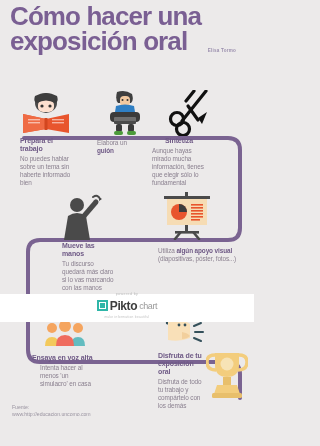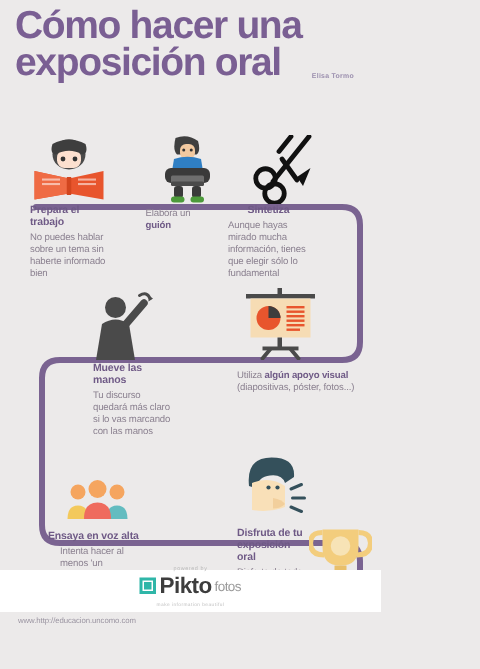--- a/index.html
+++ b/index.html
@@ -3,21 +3,21 @@
 <meta charset="utf-8">
 <style>
   html,body{margin:0;padding:0;}
   body{
     width:254px;height:446px;
     background:#eceaea;
     font-family:"Liberation Sans", sans-serif;
     overflow:hidden;
     position:relative;
   }
-  .canvas{position:absolute;inset:0;width:254px;height:408px;background:#eceaea;}
+  .canvas{position:absolute;inset:0;width:254px;height:322px;background:#eceaea;}
 
   
   .title{
     position:absolute;left:10px;top:4px;width:238px;
     font-size:26px;line-height:25px;font-weight:bold;
     color:#7a5f93;letter-spacing:-0.9px;
   }
   .title .l2{display:block;}
   .author{
     position:absolute;right:18px;top:48px;
@@ -74,21 +74,21 @@
   .pktbar{
     position:absolute;left:0;bottom:0;width:254px;height:28px;background:#ffffff;
   }
   .pkt{
     position:absolute;left:0;bottom:3px;width:254px;text-align:center;
   }
   .pkt .powered{font-size:3.6px;color:#b9b9b9;letter-spacing:0.4px;display:block;margin-bottom:1px;}
   .pkt .brandrow{display:inline-flex;align-items:center;gap:2px;}
   .pkt .mark{width:11px;height:11px;border:2px solid #2fb6a8;box-sizing:border-box;position:relative;}
   .pkt .mark:after{content:"";position:absolute;left:1px;top:1px;width:5px;height:5px;background:#2fb6a8;}
-  .pkt .wordA{font-size:15px;font-weight:bold;color:#3d3d3d;letter-spacing:-0.4px;}
+  .pkt .wordA{font-size:12px;font-weight:bold;color:#3d3d3d;letter-spacing:-0.4px;}
   .pkt .wordB{font-size:9px;color:#9a9a9a;letter-spacing:-0.4px;}
   .pkt .tag{display:block;font-size:3.2px;color:#c2c2c2;letter-spacing:0.3px;margin-top:0px;}
 </style>
 </head>
 <body>
 
 <div class="canvas">
 
   <div class="title">
     <span>Cómo hacer una</span>
@@ -235,18 +235,18 @@
     <div>Fuente:</div>
     <div>www.http://educacion.uncomo.com</div>
   </div>
 
   <div class="pktbar"></div>
   <div class="pkt">
     <span class="powered">powered by</span>
     <span class="brandrow">
       <span class="mark"></span>
       <span class="wordA">Pikto</span>
-        <span class="wordB">fotos</span>
+        <span class="wordB">chart</span>
     </span>
     <span class="tag">make information beautiful</span>
   </div>
 
 </div>
 
 </body></html>

